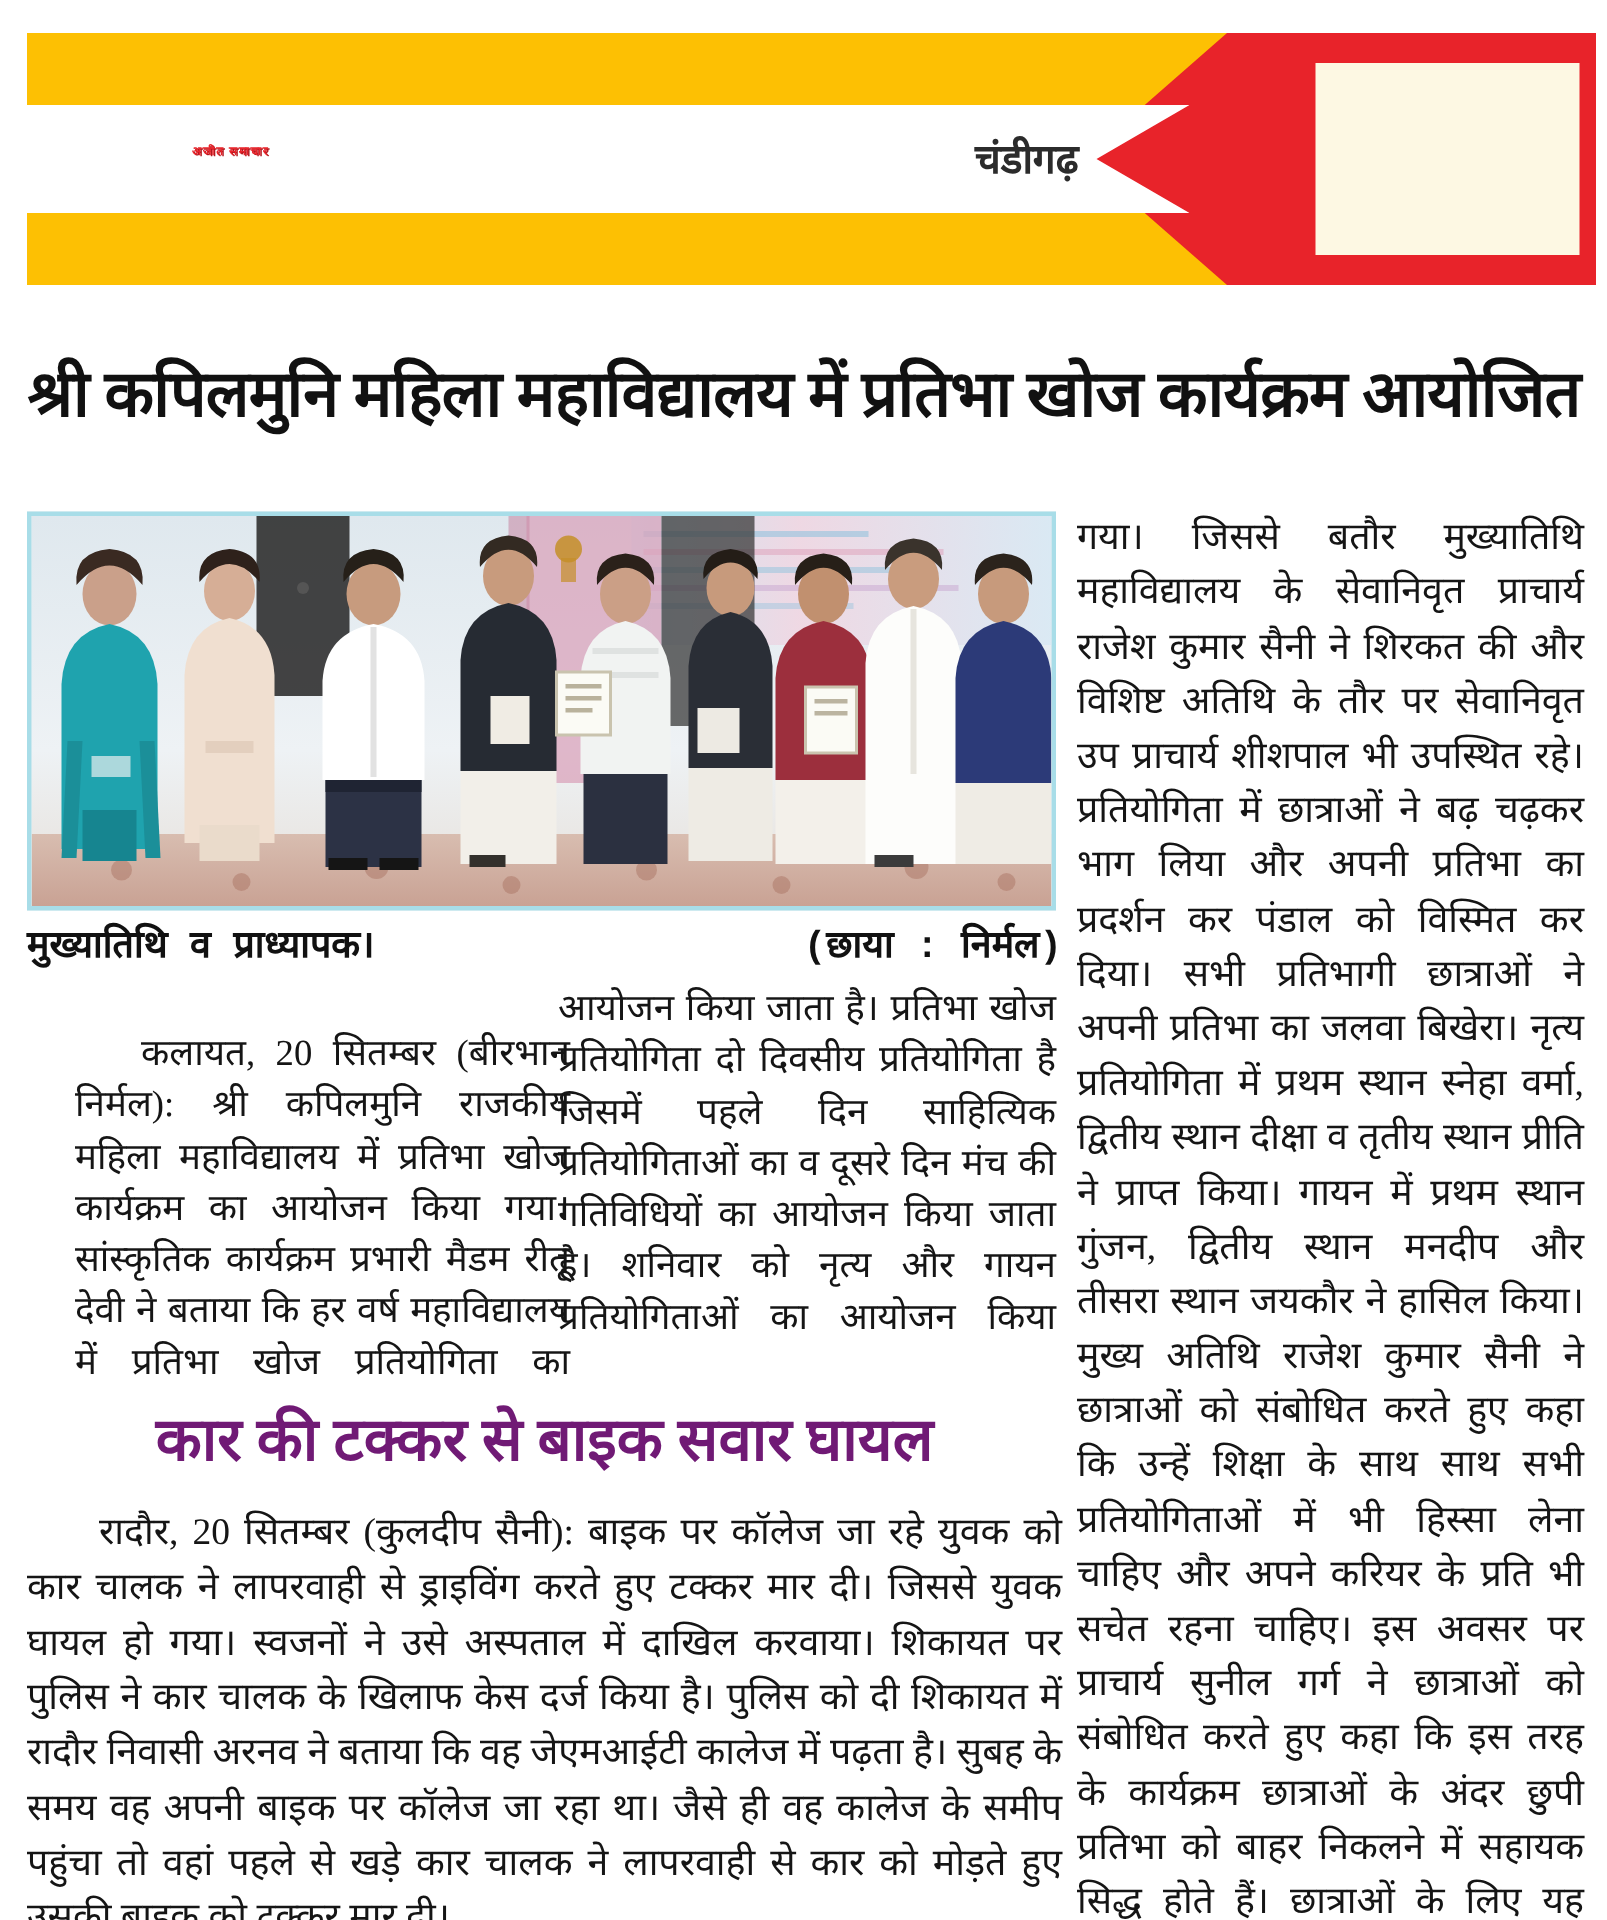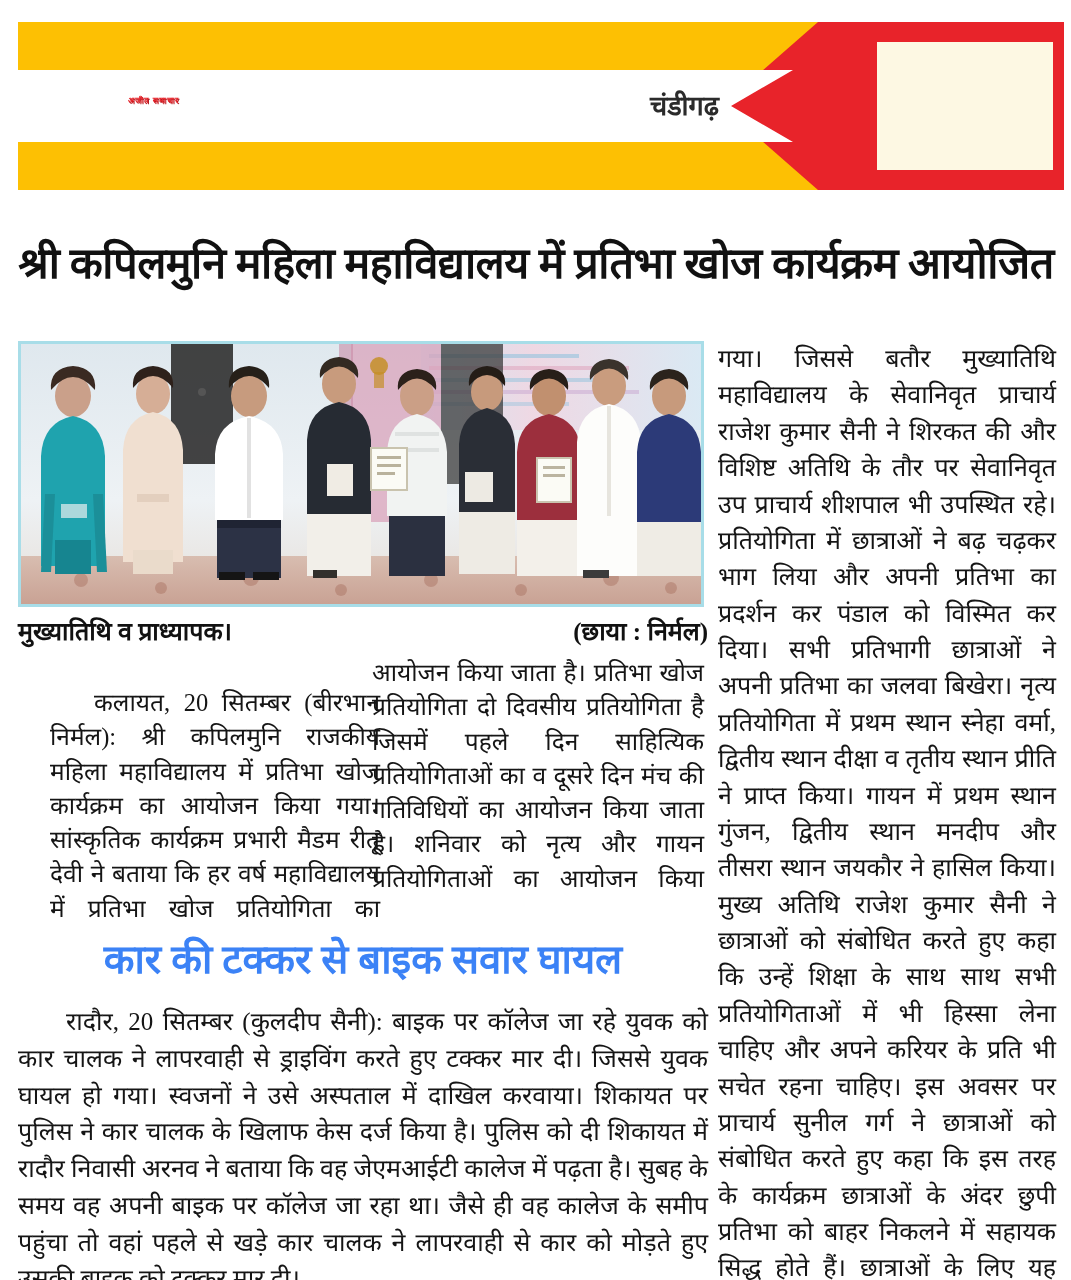--- a/index.html
+++ b/index.html
@@ -116,20 +116,21 @@
   .caption-line1 {
     display: block;
     text-align: justify;
     text-align-last: justify;
     white-space: nowrap;
   }
   .caption-line2 {
     display: flex;
     justify-content: space-between;
     align-items: center;
+    font-family: Liberation Mono, monospace;
   }
 
   
   .art1-col-left {
     position: absolute;
     left: 18px; top: 686px;
     width: 330px;
     margin-left: 32px;
   }
   .art1-col-mid {
@@ -151,21 +152,21 @@
   
   .headline-second {
     position: absolute;
     left: 18px; top: 936px;
     width: 690px;
     text-align: center;
     font-family: "Liberation Serif", "DejaVu Serif", serif;
     font-weight: bold;
     font-size: 40px;
     line-height: 1.2;
-    color: #3b82f6;
+    color: #701a75;
     white-space: nowrap;
   }
 
   
   .art2-body {
     position: absolute;
     left: 18px; top: 1004px;
     width: 690px;
     font-family: "Liberation Serif", "DejaVu Serif", serif;
     font-size: 25px;

